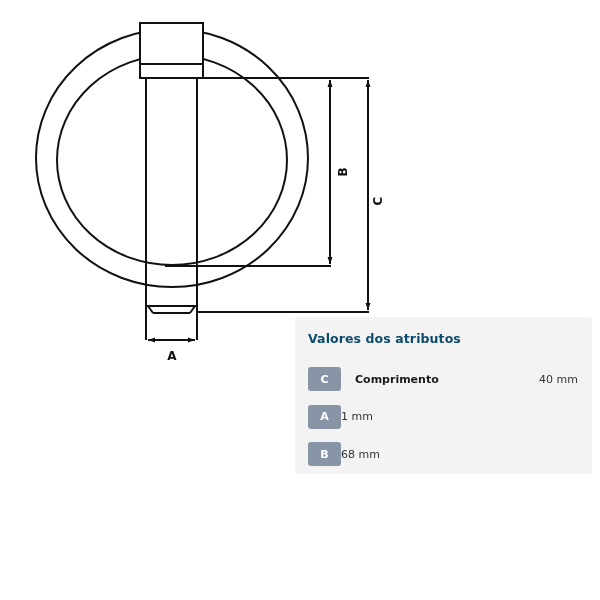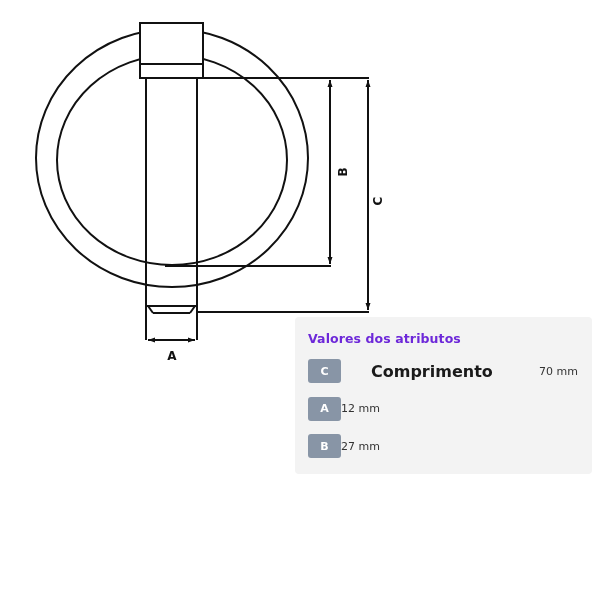--- a/index.html
+++ b/index.html
@@ -5,30 +5,30 @@
   * { box-sizing: border-box; margin: 0; padding: 0; }
   html, body { width: 600px; height: 600px; background: #ffffff; overflow: hidden; }
   body { position: relative; font-family: "DejaVu Sans", "Liberation Sans", sans-serif; color: #1a1a1a; }
   #drawing { position: absolute; left: 0; top: 0; width: 600px; height: 600px; }
   .dim-label { font-family: "DejaVu Sans", sans-serif; font-weight: bold; font-size: 12px; fill: #111; }
   .panel {
     position: absolute; left: 295px; top: 317px; width: 297px; height: 157px;
     background: #f3f3f3; border-radius: 4px; padding: 14px 14px 0 13px;
   }
   .panel-title {
-    font-size: 12.5px; font-weight: 600; color: #6d28d9; letter-spacing: 0.1px;
-    height: 16px; line-height: 16px; margin-bottom: 12px;
+    font-size: 12.5px; font-weight: 600; color: #0c4a6e; letter-spacing: 0.1px;
+    height: 16px; line-height: 16px; margin-bottom: 20px;
   }
   .attr-row { display: flex; align-items: center; height: 24px; margin-bottom: 13.5px; }
   .badge {
     width: 33px; height: 24px; border-radius: 3px; background: #8895a6; color: #ffffff;
     font-size: 11px; font-weight: bold; display: flex; align-items: center; justify-content: center;
     flex: 0 0 auto;
   }
-  .attr-name { margin-left: 30px; font-size: 16px; font-weight: 600; color: #1a1a1a; flex: 1 1 auto; white-space: nowrap; }
+  .attr-name { margin-left: 14px; font-size: 11px; font-weight: 600; color: #1a1a1a; flex: 1 1 auto; white-space: nowrap; }
   .attr-value { font-size: 11px; color: #333; white-space: nowrap; text-align: right; }
 </style>
 </head>
 <body>
 
 <svg id="drawing" viewBox="0 0 600 600" xmlns="http://www.w3.org/2000/svg">
   <g fill="none" stroke="#111" stroke-width="2">
 
     <ellipse cx="172" cy="158" rx="136" ry="129"></ellipse>
     <ellipse cx="172" cy="160" rx="115" ry="105"></ellipse>
@@ -75,25 +75,25 @@
   <text class="dim-label" x="0" y="0" text-anchor="middle" transform="translate(347,172) rotate(-90)">B</text>
   <text class="dim-label" x="0" y="0" text-anchor="middle" transform="translate(382,201) rotate(-90)">C</text>
 </svg>
 
 <div class="panel">
   <div class="panel-title">Valores dos atributos</div>
 
   <div class="attr-row">
     <div class="badge">C</div>
     <div class="attr-name">Comprimento</div>
-    <div class="attr-value">70 mm</div>
+    <div class="attr-value">40 mm</div>
   </div>
 
   <div class="attr-row">
     <div class="badge">A</div>
-    <div class="attr-value">12 mm</div>
+    <div class="attr-value">1 mm</div>
   </div>
 
   <div class="attr-row">
     <div class="badge">B</div>
-    <div class="attr-value">27 mm</div>
+    <div class="attr-value">68 mm</div>
   </div>
 </div>
 
 </body></html>

